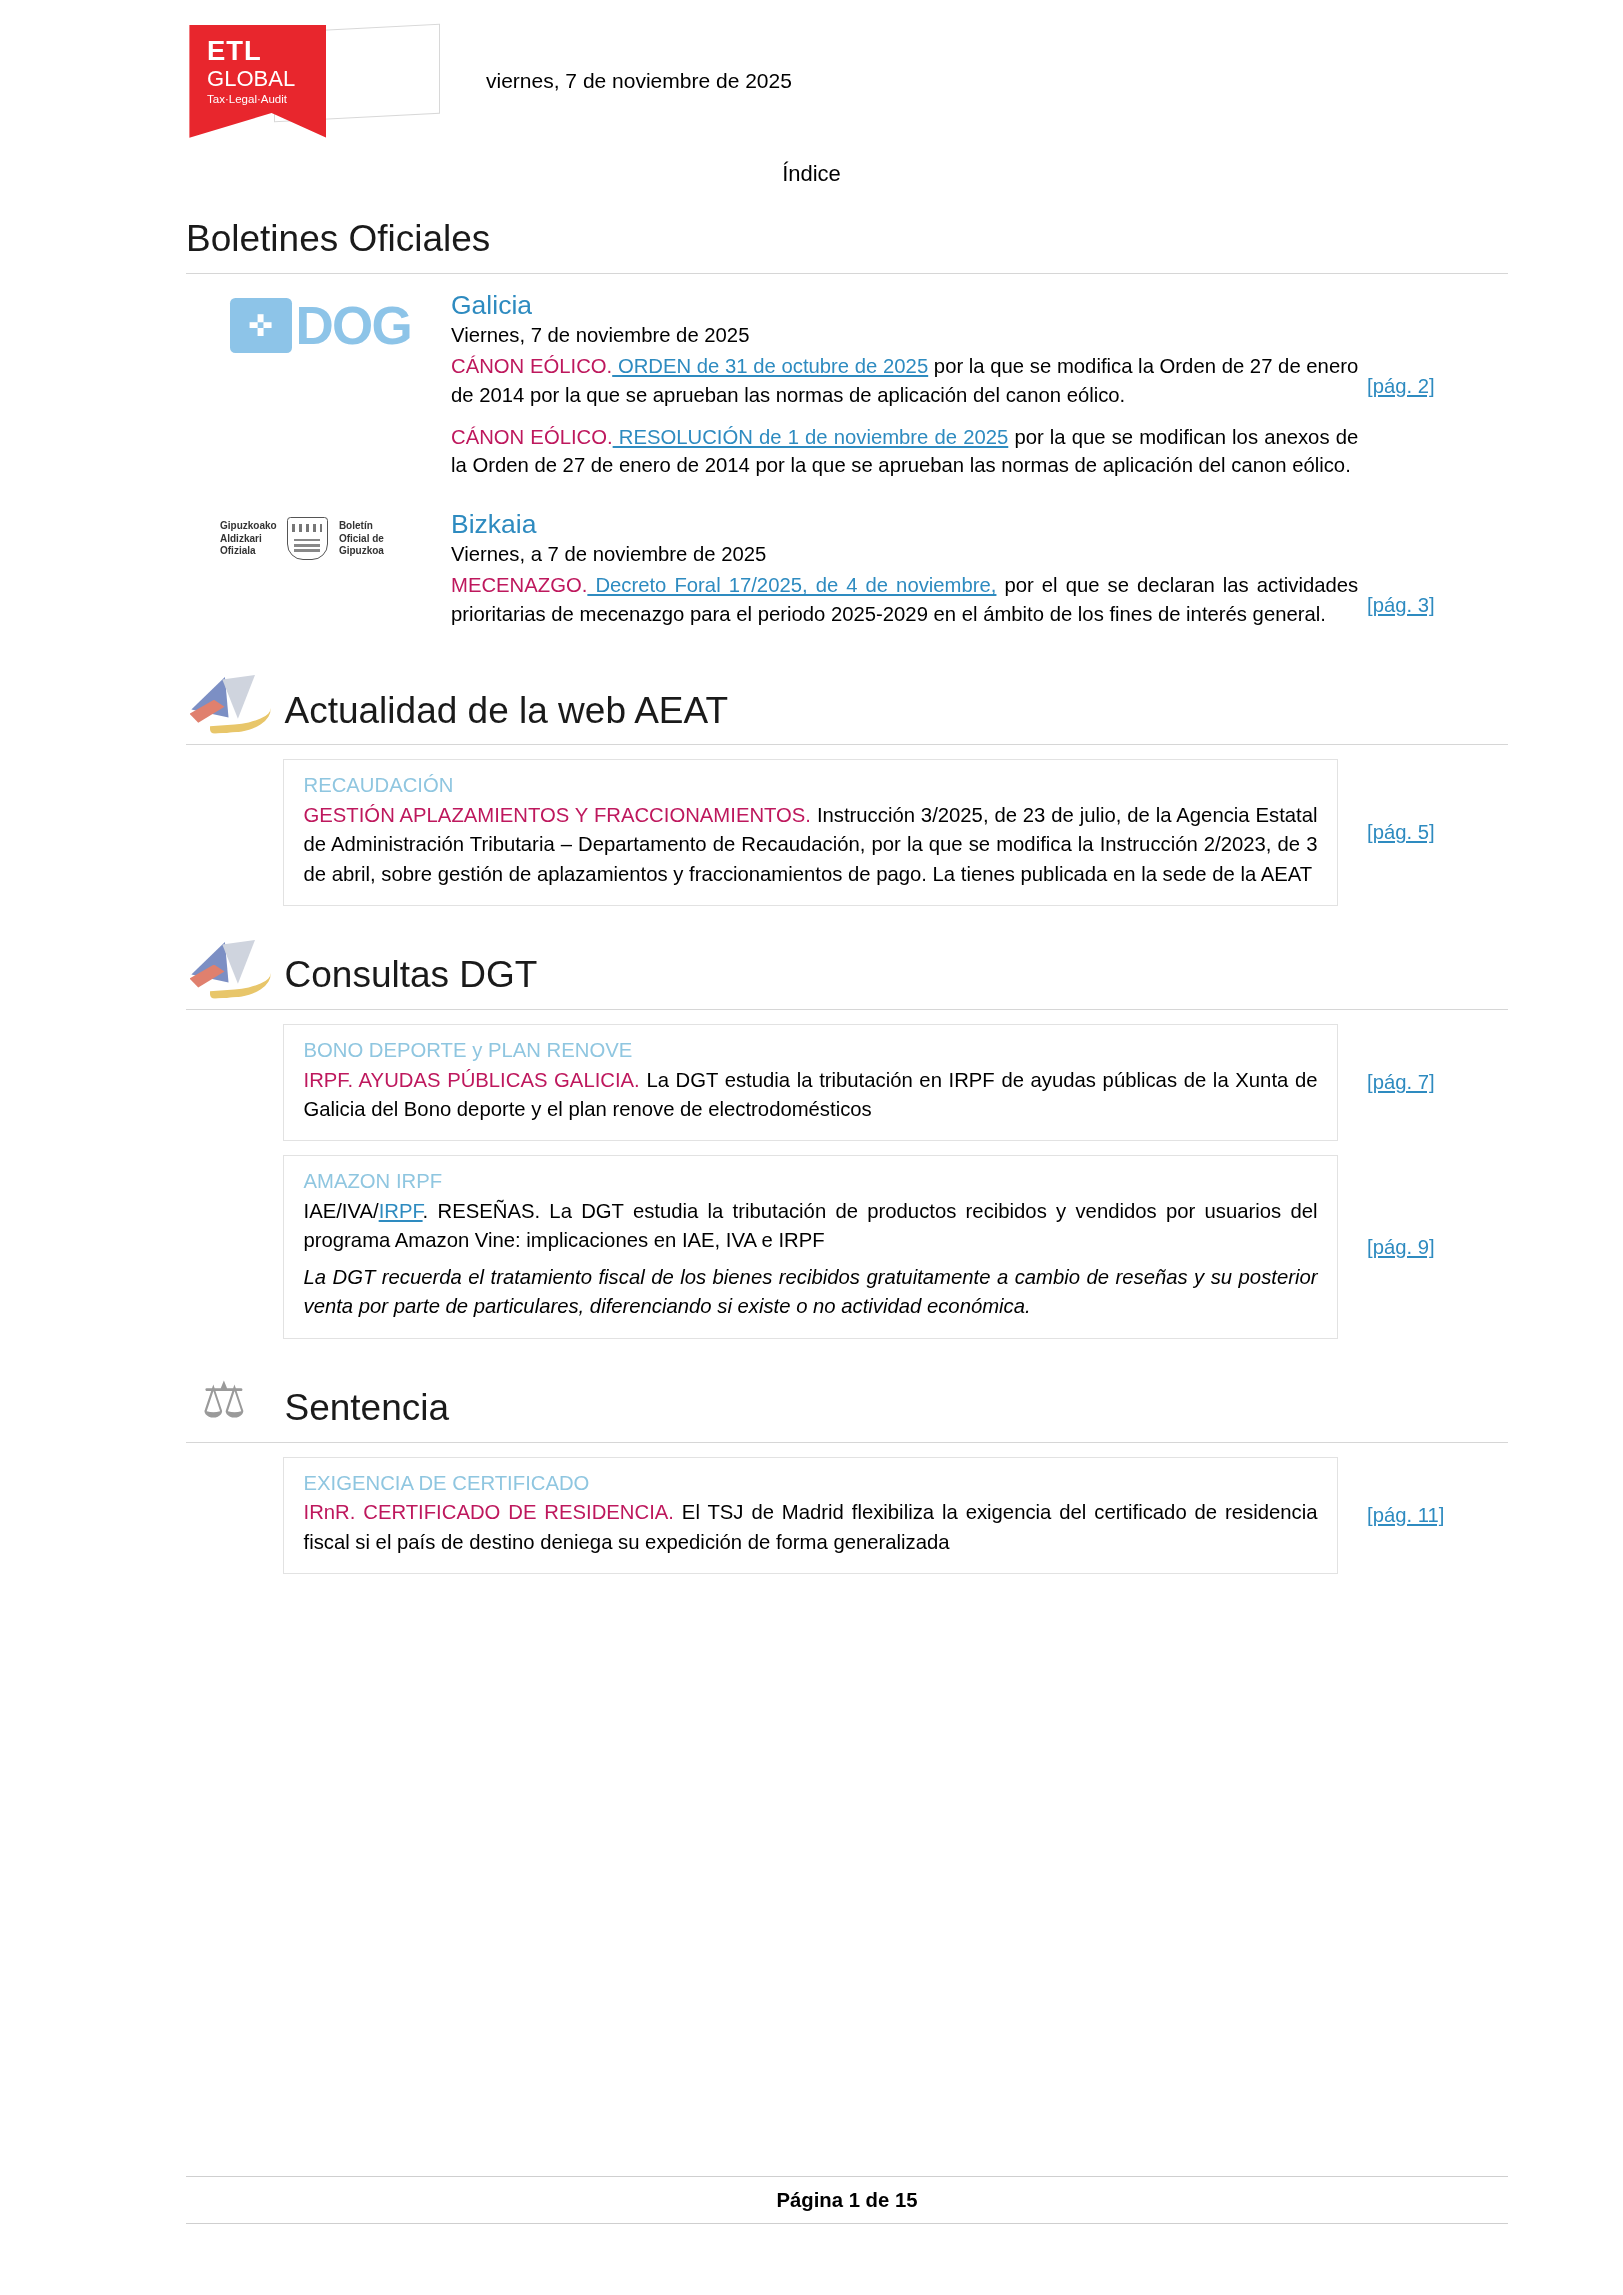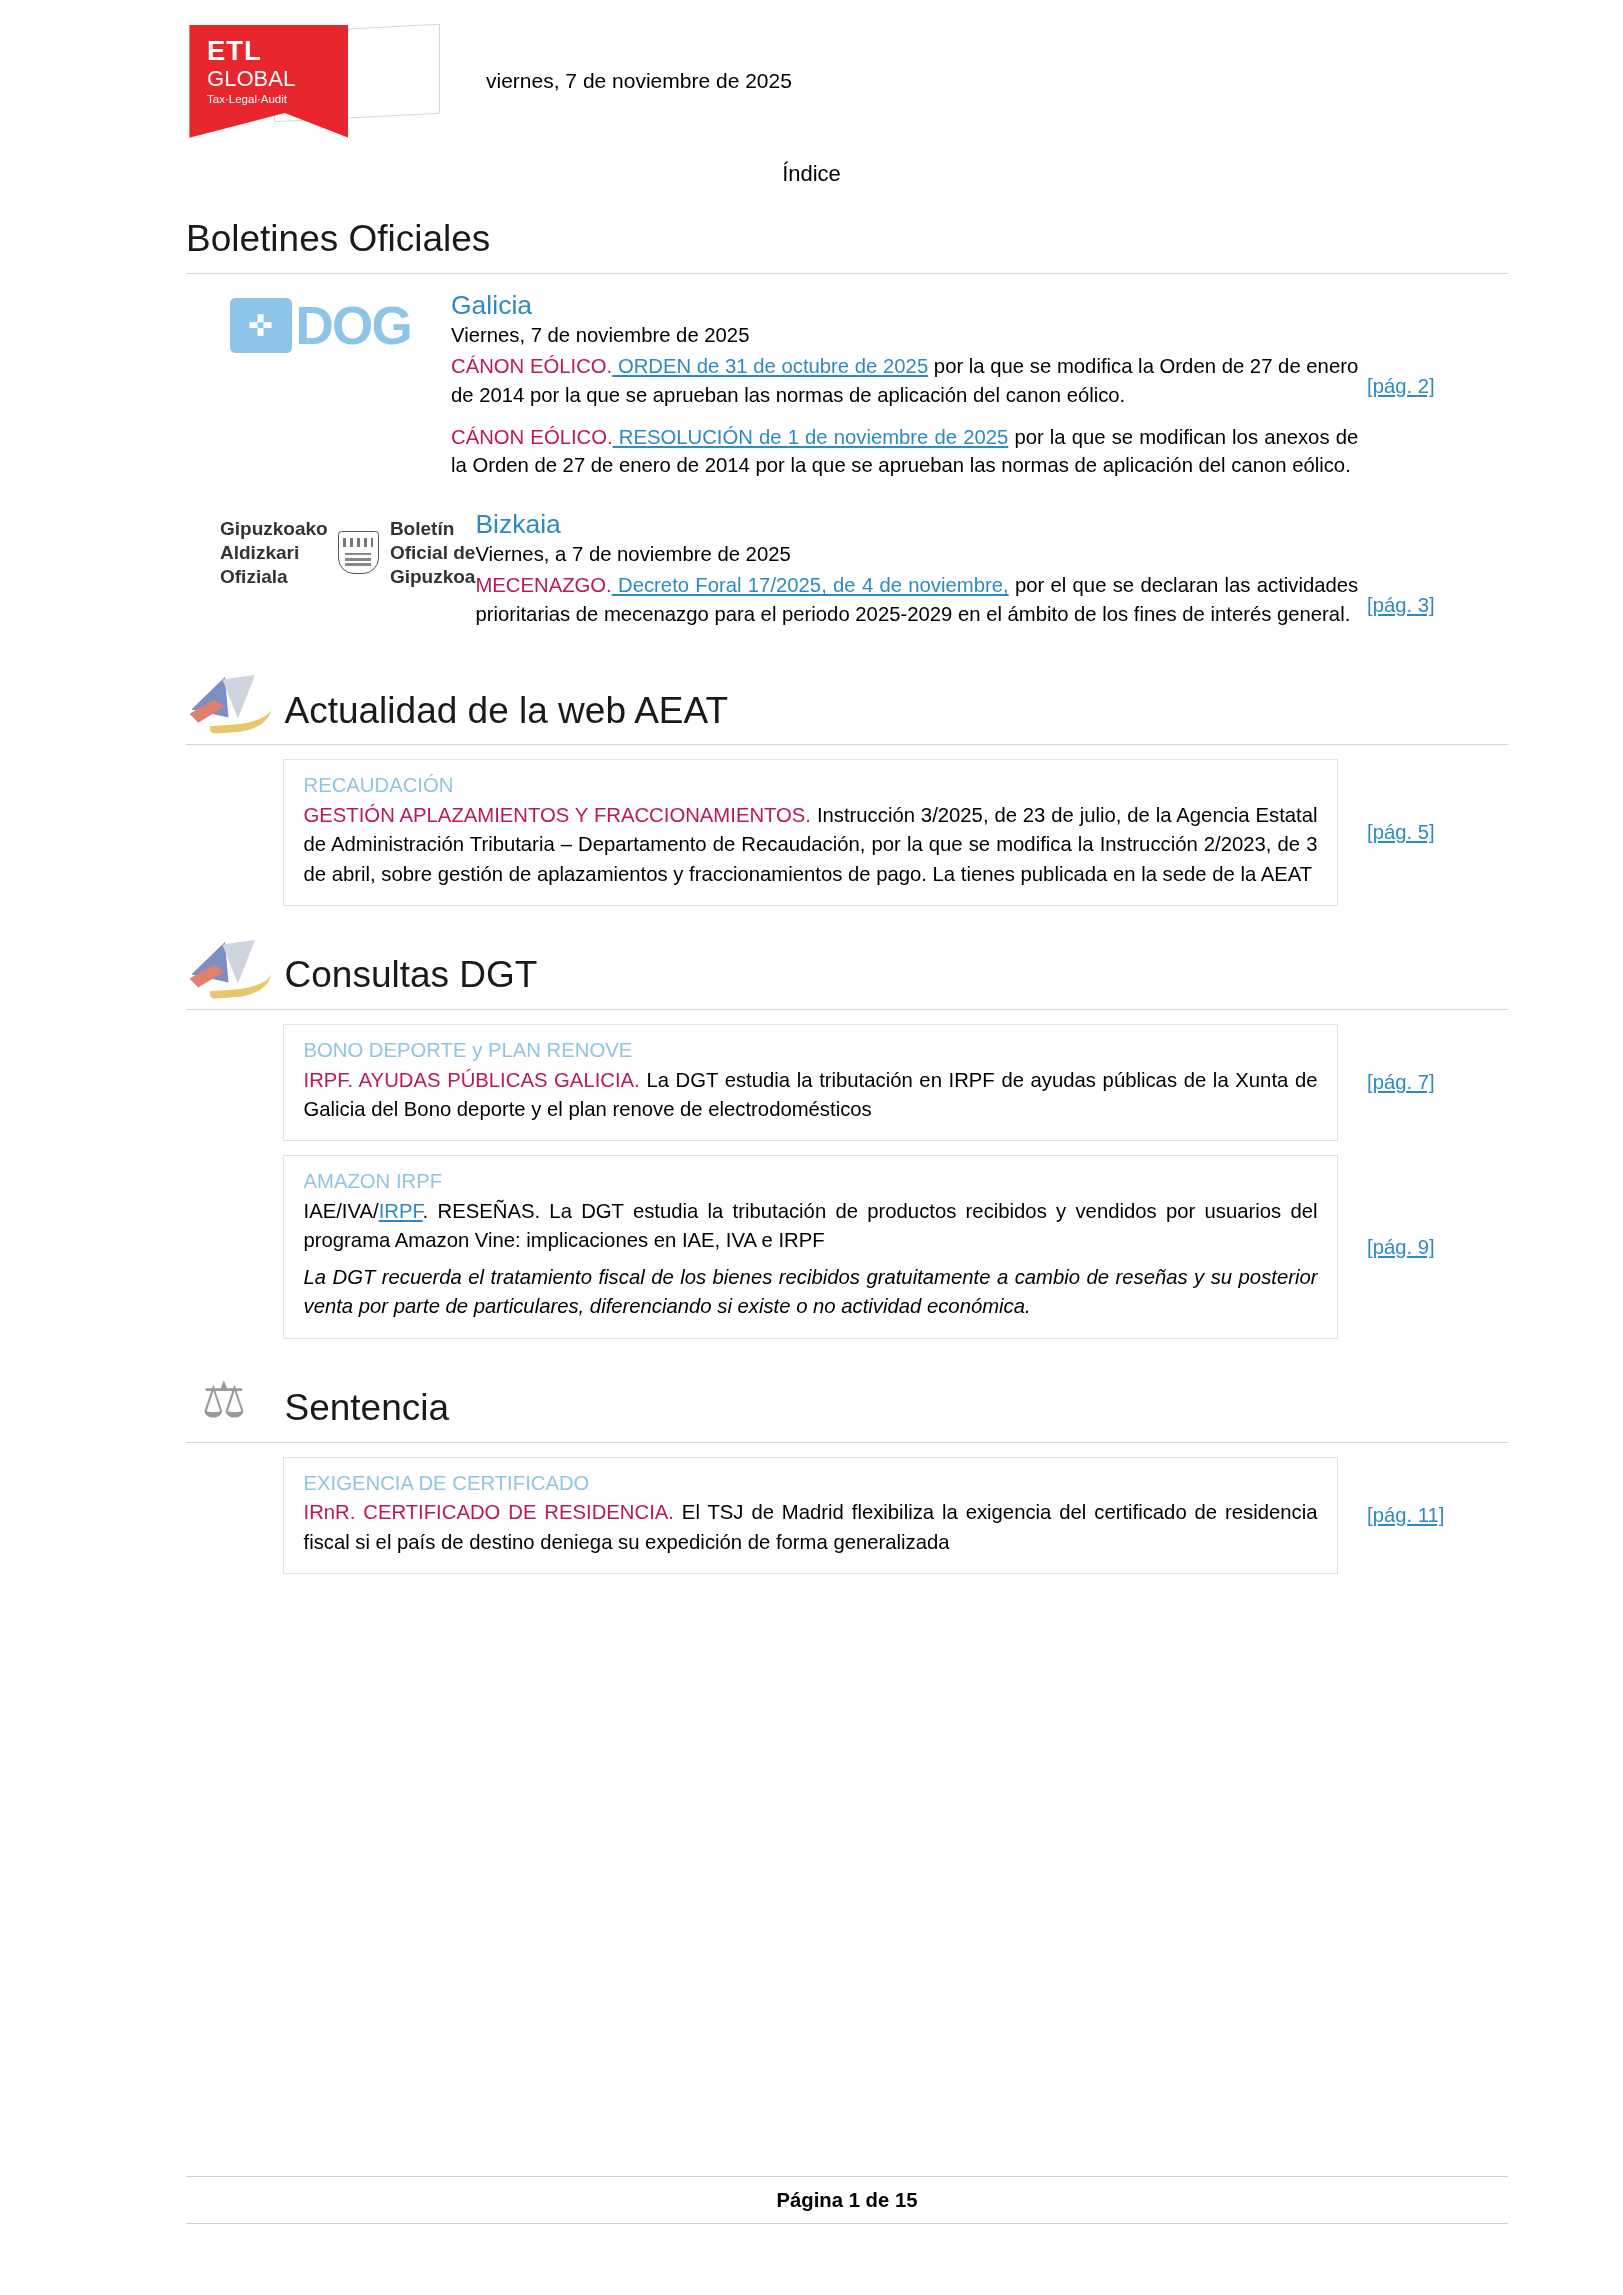--- a/index.html
+++ b/index.html
@@ -43,21 +43,21 @@
     width: 164px;
     height: 88px;
     background: #ffffff;
     border: 0.9px solid #d8d8d8;
     transform: skewY(-3deg);
   }
   .logo-red {
     position: absolute;
     left: 12.4px;
     top: 1.8px;
-    width: 159px;
+    width: 137px;
     height: 113px;
     background: #e8262d;
     clip-path: polygon(0 0, 100% 0, 100% 100%, 60% 78%, 0 100%);
   }
   .logo-red .etl {
     color: #ffffff;
     font-weight: bold;
     font-size: 27.4px;
     letter-spacing: 0.9px;
     margin: 12.4px 0 0 17.7px;
@@ -222,21 +222,21 @@
   .dog-text {
     font-size: 53px;
     font-weight: bold;
     color: #8dc4e8;
     letter-spacing: -1.8px;
     line-height: 1;
   }
   .gipuzkoa-logo {
     display: flex;
     align-items: center;
-    font-size: 19px;
+    font-size: 10px;
     font-weight: bold;
     color: #333;
     padding-left: 34px;
     line-height: 1.25;
   }
   .gipuzkoa-logo .crest {
     width: 39px;
     height: 41px;
     margin: 0 10.6px;
     background: #ffffff;

